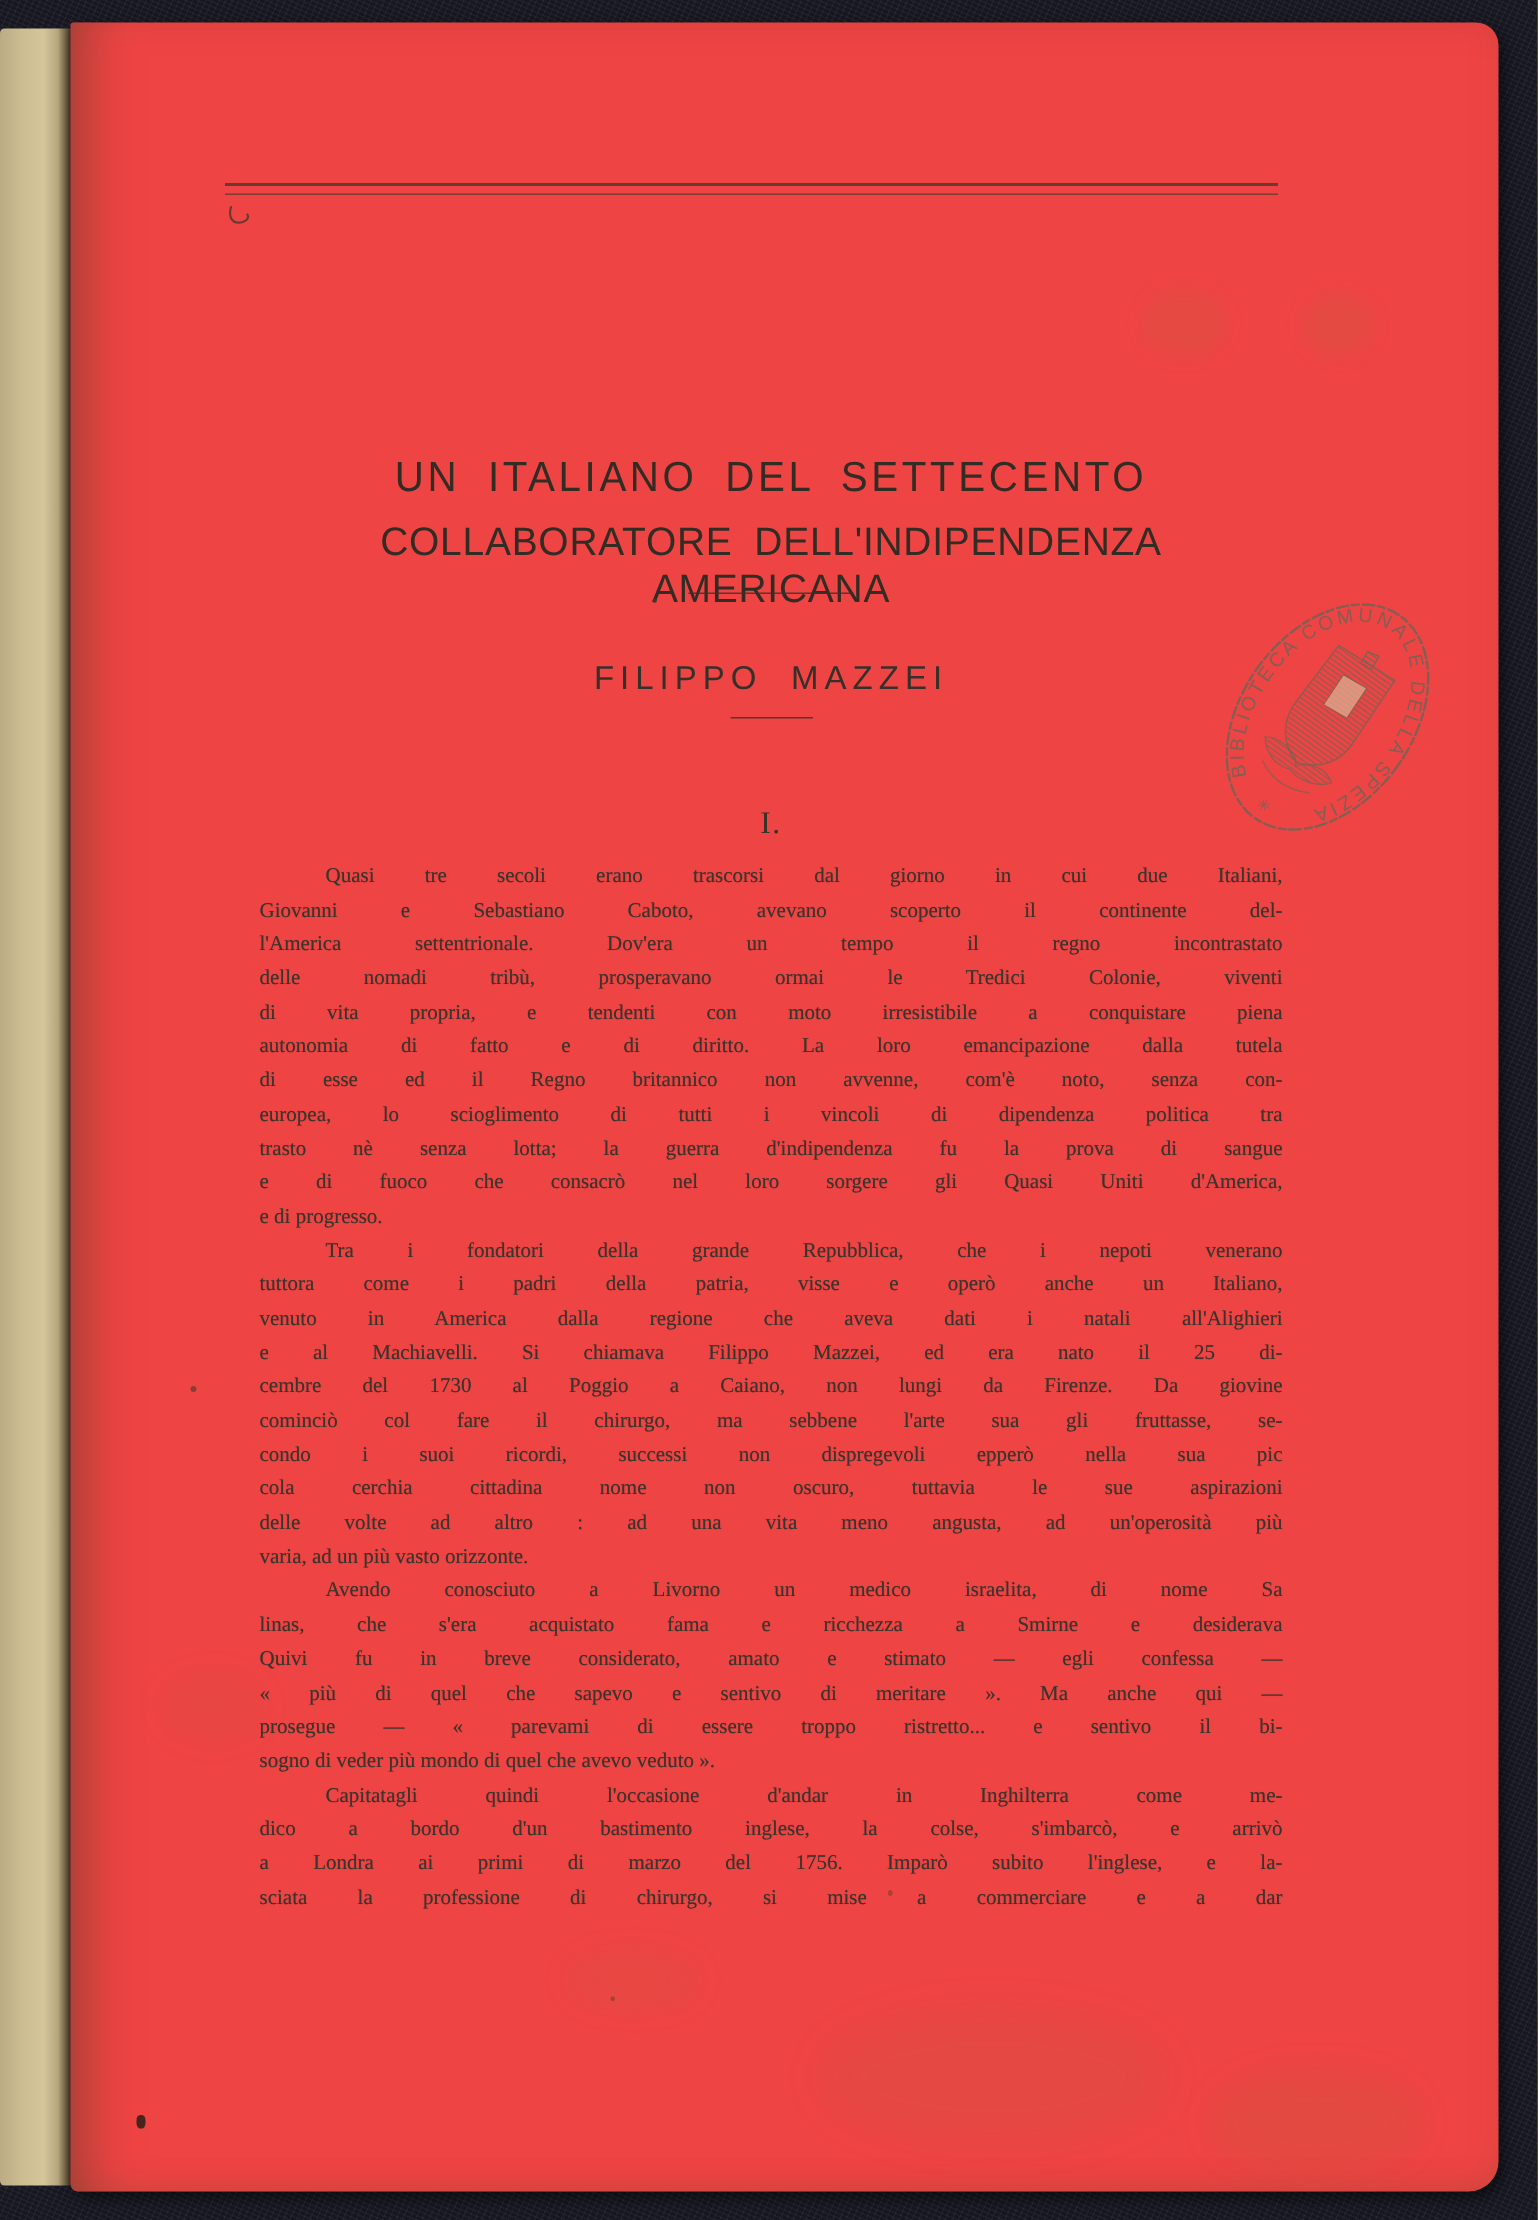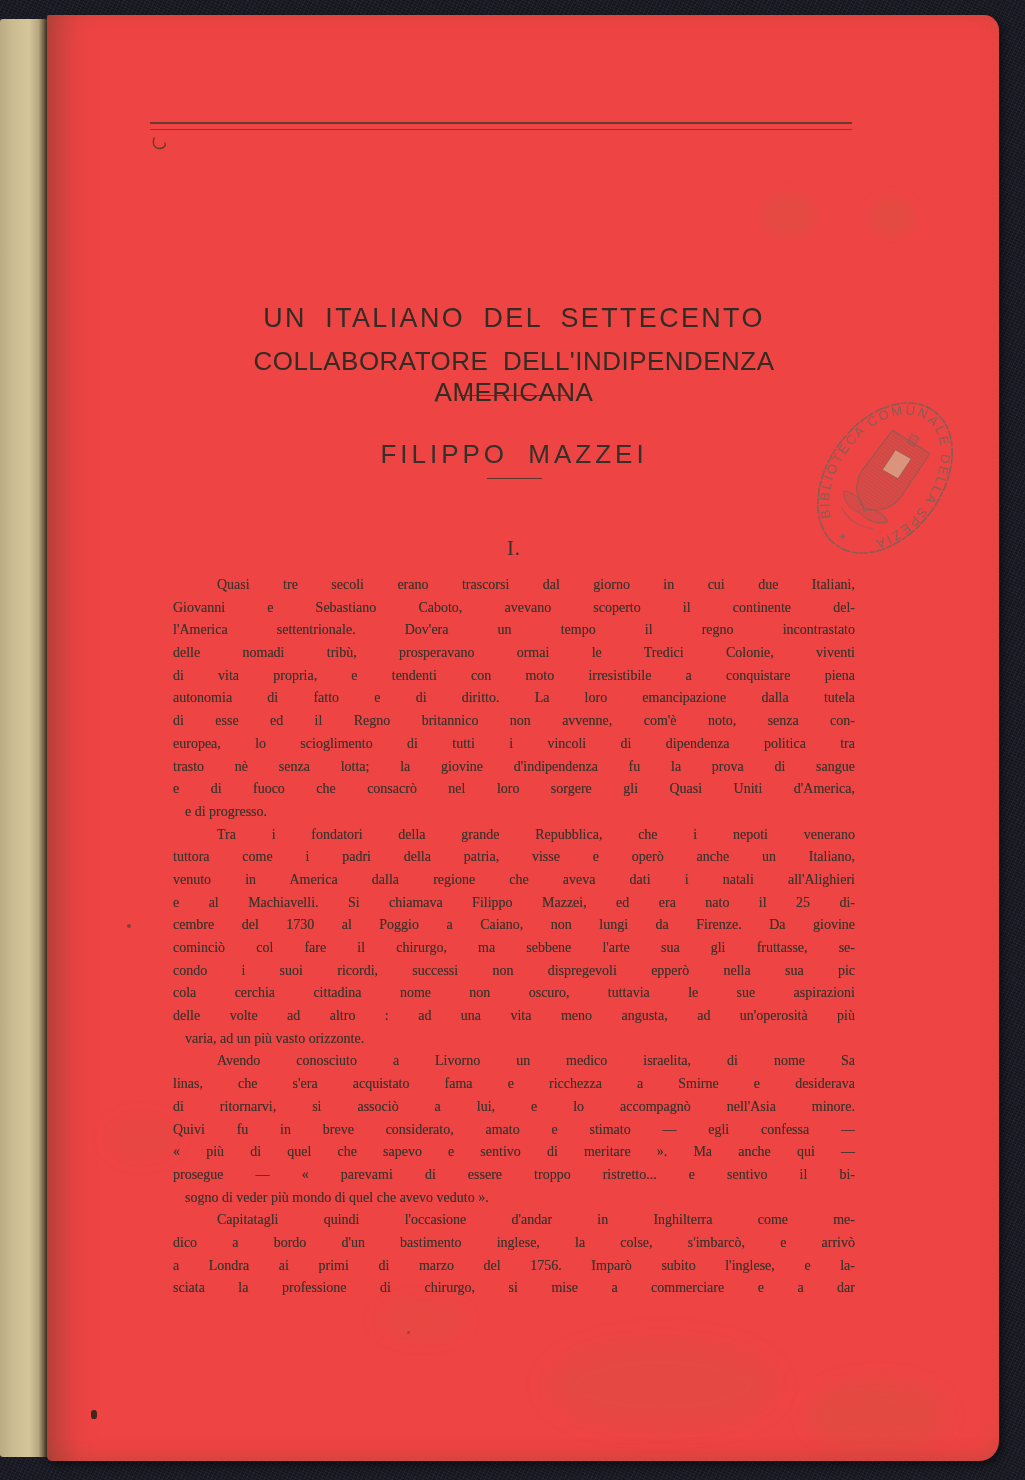--- a/index.html
+++ b/index.html
@@ -42,36 +42,36 @@
     border-bottom:1px solid rgba(62,54,42,.62);
   }
   .pen-mark{left:103px;top:120px;width:22px;height:20px;}
   
   .t-center{left:126px;width:682px;text-align:center;color:#322c24;}
   .title1{top:287px;font-family:"Liberation Sans",sans-serif;font-size:28px;
     letter-spacing:2.5px;word-spacing:9px;transform:scaleX(.96);}
   .title2{top:331px;font-family:"Liberation Sans",sans-serif;font-size:26.5px;
     letter-spacing:.5px;word-spacing:7px;transform:scaleX(.98);}
   .div1{left:412px;top:380px;width:110px;border-top:1.5px solid rgba(58,50,40,.8);}
-  .subtitle{top:424px;font-family:"Liberation Sans",sans-serif;font-size:26px;
+  .subtitle{top:424px;font-family:"Liberation Sans",sans-serif;font-size:22px;
     letter-spacing:4px;word-spacing:9px;color:#35302a;}
   .div2{left:440px;top:463px;width:55px;border-top:1.2px solid rgba(58,50,40,.8);}
   .section{top:521px;font-size:21px;color:#37322b;letter-spacing:1px;}
   
   .body-text{
     left:126px;top:559px;width:682px;
     font-size:14px;color:#3a342c;
     text-shadow:0 0 .5px rgba(58,52,44,.55);
   }
   .body-text .line{
     position:relative;height:22.7px;line-height:22.7px;white-space:normal;
     text-align:justify;text-align-last:justify;
   }
   .body-text .line.indent{text-indent:44px;}
-  .body-text .line.endpar{text-align-last:left;margin-left:12px;}
+  .body-text .line.endpar{text-align-last:left;}
   
   .stamp{left:750px;top:372px;width:176px;height:182px;opacity:.8;filter:blur(.25px);}
   
   .stain{border-radius:50%;pointer-events:none;}
   .st1{left:500px;top:1325px;width:230px;height:90px;background:rgba(152,108,48,.10);filter:blur(12px);}
   .st2{left:760px;top:1365px;width:140px;height:70px;background:rgba(152,108,48,.13);filter:blur(10px);}
   .st3{left:715px;top:178px;width:55px;height:45px;background:rgba(160,112,50,.12);filter:blur(6px);}
   .st4{left:822px;top:182px;width:46px;height:40px;background:rgba(160,112,50,.14);filter:blur(6px);}
   .st5{left:60px;top:1100px;width:70px;height:46px;background:rgba(140,105,55,.07);filter:blur(9px);}
   .st6{left:330px;top:1285px;width:90px;height:40px;background:rgba(150,110,55,.08);filter:blur(9px);}
@@ -128,36 +128,35 @@
 
   <div class="body-text">
       <div class="line indent">Quasi tre secoli erano trascorsi dal giorno in cui due Italiani,</div>
       <div class="line">Giovanni e Sebastiano Caboto, avevano scoperto il continente del-</div>
       <div class="line">l'America settentrionale. Dov'era un tempo il regno incontrastato</div>
       <div class="line">delle nomadi tribù, prosperavano ormai le Tredici Colonie, viventi</div>
       <div class="line">di vita propria, e tendenti con moto irresistibile a conquistare piena</div>
       <div class="line">autonomia di fatto e di diritto. La loro emancipazione dalla tutela</div>
       <div class="line">di esse ed il Regno britannico non avvenne, com'è noto, senza con-</div>
       <div class="line">europea, lo scioglimento di tutti i vincoli di dipendenza politica tra</div>
-      <div class="line">trasto nè senza lotta; la giovine d'indipendenza fu la prova di sangue</div>
+      <div class="line">trasto nè senza lotta; la guerra d'indipendenza fu la prova di sangue</div>
       <div class="line">e di fuoco che consacrò nel loro sorgere gli Quasi Uniti d'America,</div>
       <div class="line endpar">e di progresso.</div>
       <div class="line indent">Tra i fondatori della grande Repubblica, che i nepoti venerano</div>
       <div class="line">tuttora come i padri della patria, visse e operò anche un Italiano,</div>
       <div class="line">venuto in America dalla regione che aveva dati i natali all'Alighieri</div>
       <div class="line">e al Machiavelli. Si chiamava Filippo Mazzei, ed era nato il 25 di-</div>
       <div class="line">cembre del 1730 al Poggio a Caiano, non lungi da Firenze. Da giovine</div>
       <div class="line">cominciò col fare il chirurgo, ma sebbene l'arte sua gli fruttasse, se-</div>
       <div class="line">condo i suoi ricordi, successi non dispregevoli epperò nella sua pic</div>
       <div class="line">cola cerchia cittadina nome non oscuro, tuttavia le sue aspirazioni</div>
       <div class="line">delle volte ad altro : ad una vita meno angusta, ad un'operosità più</div>
       <div class="line endpar">varia, ad un più vasto orizzonte.</div>
       <div class="line indent">Avendo conosciuto a Livorno un medico israelita, di nome Sa</div>
       <div class="line">linas, che s'era acquistato fama e ricchezza a Smirne e desiderava</div>
-      <div class="line">di ritornarvi, si associò a lui, e lo accompagnò nell'Asia minore.</div>
       <div class="line">Quivi fu in breve considerato, amato e stimato — egli confessa —</div>
       <div class="line">« più di quel che sapevo e sentivo di meritare ». Ma anche qui —</div>
       <div class="line">prosegue — « parevami di essere troppo ristretto... e sentivo il bi-</div>
       <div class="line endpar">sogno di veder più mondo di quel che avevo veduto ».</div>
       <div class="line indent">Capitatagli quindi l'occasione d'andar in Inghilterra come me-</div>
       <div class="line">dico a bordo d'un bastimento inglese, la colse, s'imbarcò, e arrivò</div>
       <div class="line">a Londra ai primi di marzo del 1756. Imparò subito l'inglese, e la-</div>
       <div class="line">sciata la professione di chirurgo, si mise a commerciare e a dar</div>
     </div>
 

